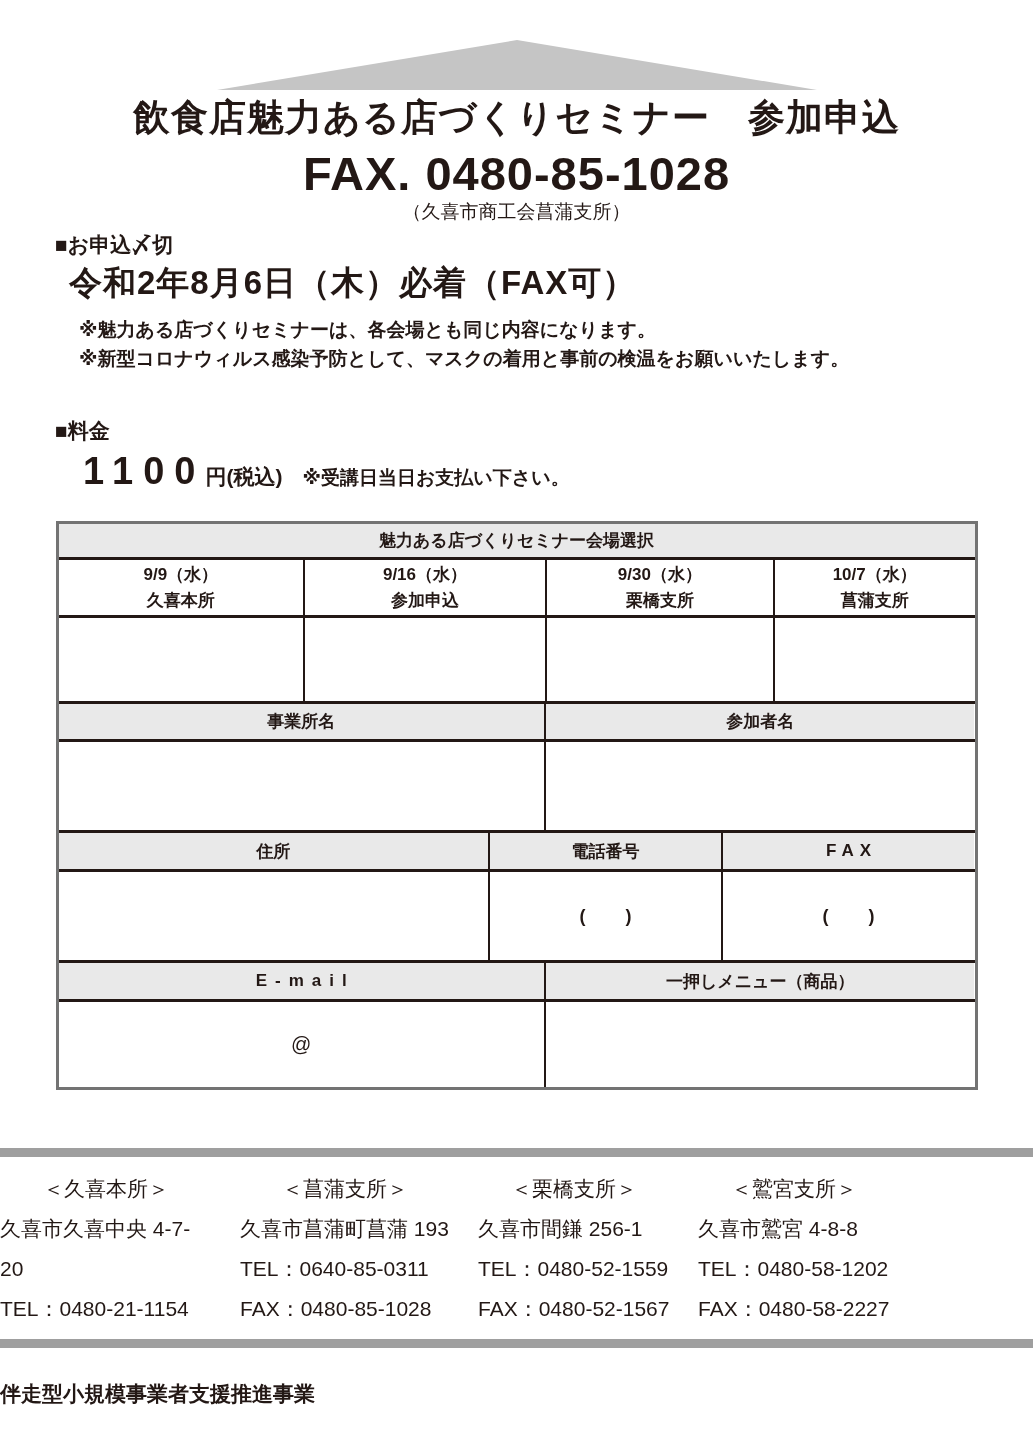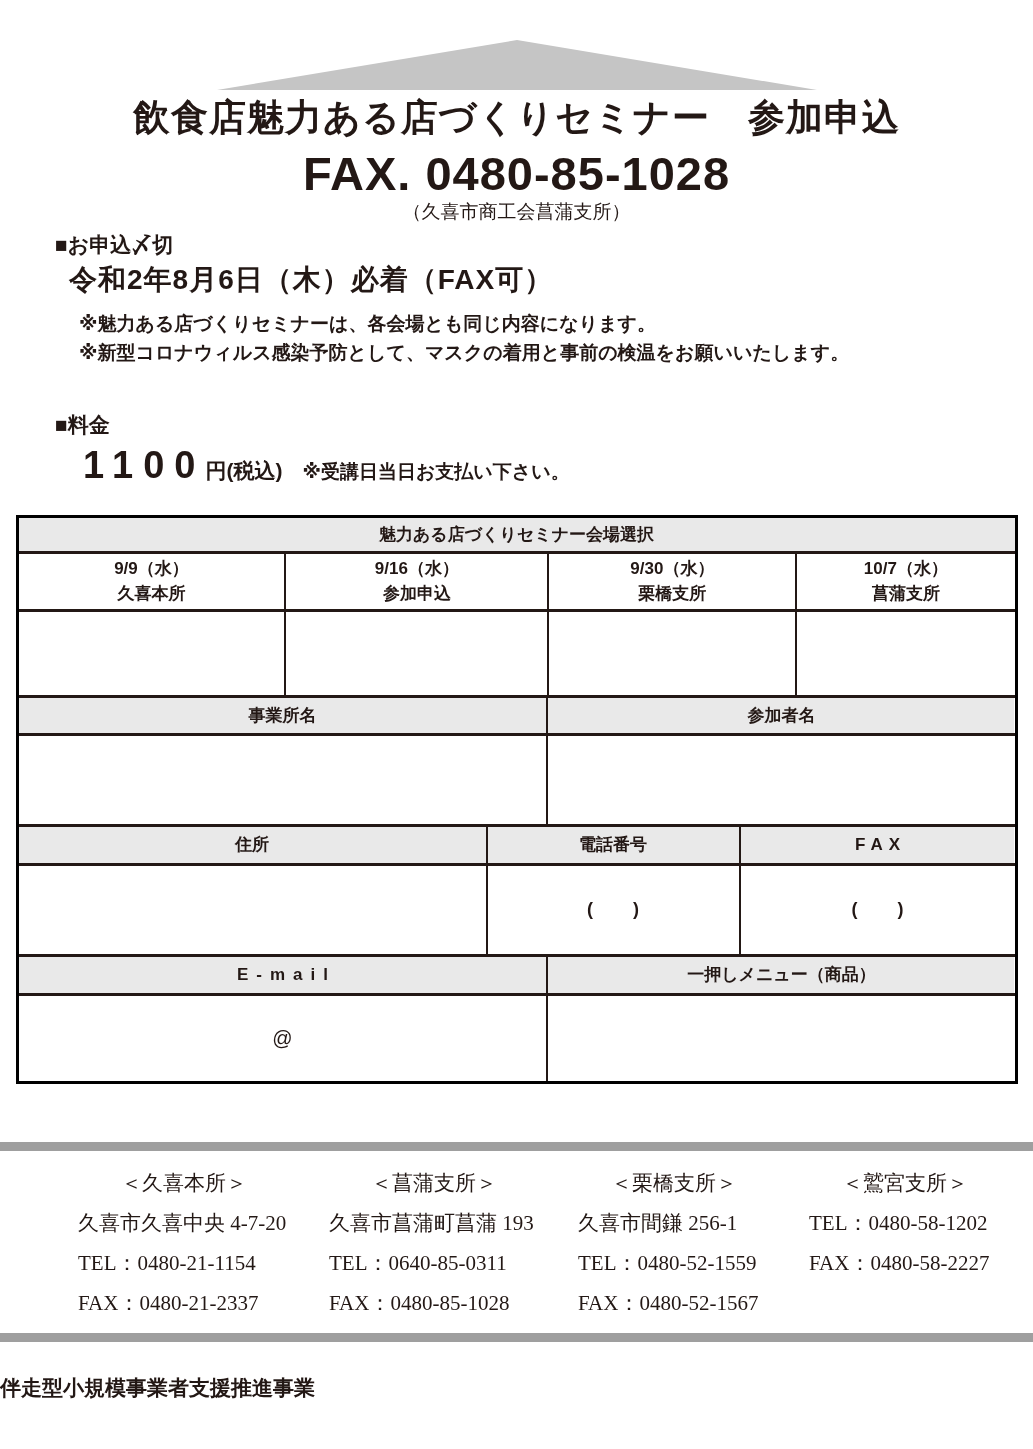--- a/index.html
+++ b/index.html
@@ -34,38 +34,38 @@
   }
   .subtitle{
     text-align:center;
     font-size:19px;font-weight:400;
     line-height:1.2;margin-top:2px;
   }
   
   .sec-label{font-size:21px;font-weight:800;line-height:1.25;}
   .deadline-sec{margin:8px 0 0 55px;}
   .deadline-date{
-    font-size:28px;font-weight:900;
+    font-size:33px;font-weight:900;
     letter-spacing:1px;line-height:1.25;
     margin:4px 0 0 14px;
   }
   .notes{
     font-size:19px;font-weight:700;
     line-height:1.55;
     margin:12px 0 0 24px;
   }
   .fee-sec{margin:44px 0 0 55px;}
   .fee-line{display:flex;align-items:baseline;margin:6px 0 0 28px;}
   .fee-amount{font-size:38px;font-weight:900;letter-spacing:10px;}
   .fee-unit{font-size:21px;font-weight:800;}
   .fee-note{font-size:19px;font-weight:700;margin-left:20px;}
   
   .ftable{
-    width:1002px;margin:28px auto 4px;
-    border:3px solid #000000;
+    width:922px;margin:28px auto 4px;
+    border:3px solid #737373;
     box-sizing:border-box;
   }
   .frow{display:flex;align-items:stretch;border-top:3px solid #231815;}
   .frow:first-child{border-top:none;}
   .fcell{
     border-left:2px solid #231815;
     box-sizing:border-box;
     display:flex;flex-direction:column;
     align-items:center;justify-content:center;
     text-align:center;
@@ -89,24 +89,23 @@
   .paren{font-size:18px;font-weight:700;white-space:pre;}
   .at-mark{font-size:20px;font-weight:400;}
   
   .graybar{width:100%;height:9px;background:#9f9f9f;}
   .bar1{margin-top:58px;}
   .bar2{margin-top:10px;}
   
   .offices{
     display:grid;
     grid-template-columns:212px 210px 192px 192px;
-    column-gap:39px;
-    padding-left:78px;
+    column-gap:28px;
     margin-top:12px;
-    font-family:Liberation Serif, serif;
+    font-family:Liberation Sans, sans-serif;
     font-size:21px;line-height:40px;
   }
   .office-name{text-align:center;}
   .office-addr,.office-tel,.office-fax{text-align:left;}
   
   .program-name{
     text-align:left;
     font-size:21px;font-weight:700;
     margin-top:32px;
   }
@@ -212,36 +211,36 @@
 
   </div>
 
   <div class="graybar bar1"></div>
 
   <div class="offices">
     <div class="office">
       <div class="office-name">＜久喜本所＞</div>
       <div class="office-addr">久喜市久喜中央 4-7-20</div>
       <div class="office-tel">TEL：0480-21-1154</div>
-      <div class="office-fax">FAX：0480-21-2337</div>
     </div>
     <div class="office">
       <div class="office-name">＜菖蒲支所＞</div>
       <div class="office-addr">久喜市菖蒲町菖蒲 193</div>
       <div class="office-tel">TEL：0640-85-0311</div>
       <div class="office-fax">FAX：0480-85-1028</div>
     </div>
     <div class="office">
       <div class="office-name">＜栗橋支所＞</div>
       <div class="office-addr">久喜市間鎌 256-1</div>
       <div class="office-tel">TEL：0480-52-1559</div>
       <div class="office-fax">FAX：0480-52-1567</div>
     </div>
     <div class="office">
       <div class="office-name">＜鷲宮支所＞</div>
+      <div class="office-addr">久喜市鷲宮 4-8-8</div>
       <div class="office-tel">TEL：0480-58-1202</div>
       <div class="office-fax">FAX：0480-58-2227</div>
     </div>
   </div>
 
   <div class="graybar bar2"></div>
 
   <div class="program-name">伴走型小規模事業者支援推進事業</div>
 
 </div>

